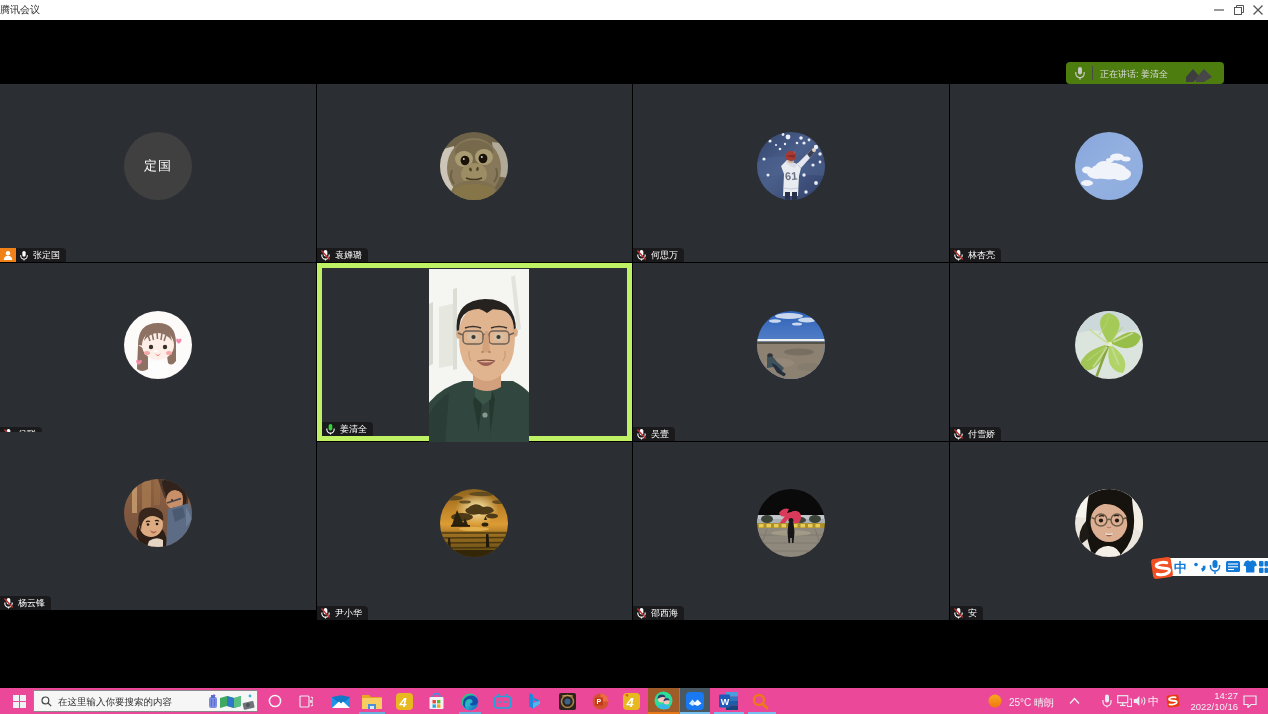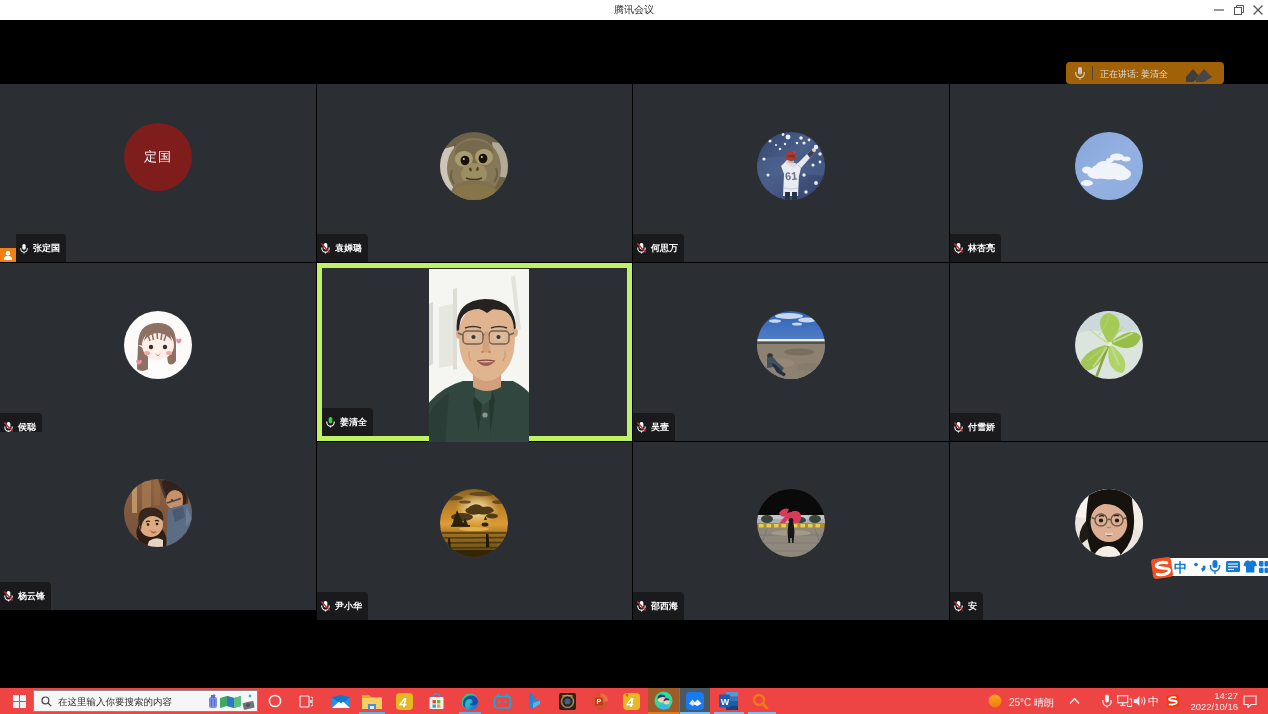--- a/index.html
+++ b/index.html
@@ -1,52 +1,52 @@
 <!DOCTYPE html>
 <html><head>
 <meta charset="utf-8">
 <style>
   * { margin:0; padding:0; box-sizing:border-box; }
   html,body { width:1268px; height:714px; overflow:hidden; background:#000; font-family:"Liberation Sans", sans-serif; }
   #root { position:relative; width:1268px; height:714px; background:#000; }
   
   #titlebar { position:absolute; top:0; left:0; width:1268px; height:20px; background:#ffffff; }
-  #titlebar .title { position:absolute; top:3px; left:0; width:100%; text-align:center; font-size:10px; color:#333; }
+  #titlebar .title { position:absolute; top:3px; left:0; width:100%; text-align:left; font-size:10px; color:#333; }
   .winbtn { position:absolute; top:0; width:14px; height:14px; }
   
   .tile { position:absolute; background:#2b2e33; }
   .avatar { position:absolute; width:68px; height:68px; border-radius:50%; overflow:hidden; }
-  .namelabel { position:absolute; left:0; bottom:0; height:28px; background:#1a1a1c; border-top-right-radius:4px; color:#fff; font-size:9px; display:flex; align-items:center; padding:0 6px 0 3px; white-space:nowrap;font-weight:bold; }
+  .namelabel { position:absolute; left:0; bottom:0; height:14px; background:#1a1a1c; border-top-right-radius:4px; color:#fff; font-size:9px; display:flex; align-items:center; padding:0 6px 0 3px; white-space:nowrap; }
   .namelabel svg { margin-right:4px; }
   .hosticon { position:absolute; left:0; bottom:0; width:16px; height:14px; background:#f08018; display:flex; align-items:center; justify-content:center; }
   
-  #speakbar { position:absolute; left:1066px; top:62px; width:158px; height:22px; background:#a16207; border-radius:4px; color:#ddd; font-size:9px; }
+  #speakbar { position:absolute; left:1066px; top:62px; width:158px; height:22px; background:#4d7c0f; border-radius:4px; color:#ddd; font-size:9px; }
   
-  #taskbar { position:absolute; left:0; top:688px; width:1268px; height:26px; background:#ef4444; }
+  #taskbar { position:absolute; left:0; top:688px; width:1268px; height:26px; background:#ec4899; }
 </style>
 </head>
 <body>
 <div id="root">
   <div id="titlebar">
     <div class="title">腾讯会议</div>
     <svg class="winbtn" style="left:1212px;top:3px" viewBox="0 0 14 14">
         <line x1="2" y1="7" x2="12" y2="7" stroke="#555" stroke-width="1.2"></line>
       </svg>
     <svg class="winbtn" style="left:1232px;top:3px" viewBox="0 0 14 14">
         <rect x="2.5" y="4.5" width="7" height="7" fill="none" stroke="#555" stroke-width="1"></rect>
         <path d="M4.5 4.5 V2.5 H11.5 V9.5 H9.5" fill="none" stroke="#555" stroke-width="1"></path>
       </svg>
     <svg class="winbtn" style="left:1251px;top:3px" viewBox="0 0 14 14">
         <line x1="2.5" y1="2.5" x2="11.5" y2="11.5" stroke="#555" stroke-width="1.2"></line>
         <line x1="11.5" y1="2.5" x2="2.5" y2="11.5" stroke="#555" stroke-width="1.2"></line>
       </svg>
   </div>
 
   <div class="tile" style="left:0;top:84px;width:316px;height:178px">
-    <div class="avatar" style="left:124px;top:39px;background:#7f1d1d;color:#fff;display:flex;align-items:center;justify-content:center;font-size:13px;letter-spacing:1px">定国</div>
+    <div class="avatar" style="left:124px;top:48px;background:#404040;color:#fff;display:flex;align-items:center;justify-content:center;font-size:13px;letter-spacing:1px">定国</div>
     <div class="hosticon">
         <svg width="10" height="10" viewBox="0 0 10 10">
           <circle cx="5" cy="3.2" r="2.2" fill="#fff"></circle>
           <path d="M0.8 10 C0.8 6.8 3 5.8 5 5.8 C7 5.8 9.2 6.8 9.2 10 Z" fill="#fff"></path>
         </svg>
       </div>
     <div class="namelabel" style="left:16px"><svg width="10" height="11" viewBox="0 0 12 13">
           <rect x="4" y="1" width="4" height="7" rx="2" fill="#fff"></rect>
           <path d="M2 6 v1 a4 4 0 0 0 8 0 v-1" fill="none" stroke="#fff" stroke-width="1.2"></path>
           <line x1="6" y1="11" x2="6" y2="12.5" stroke="#fff" stroke-width="1.2"></line>

